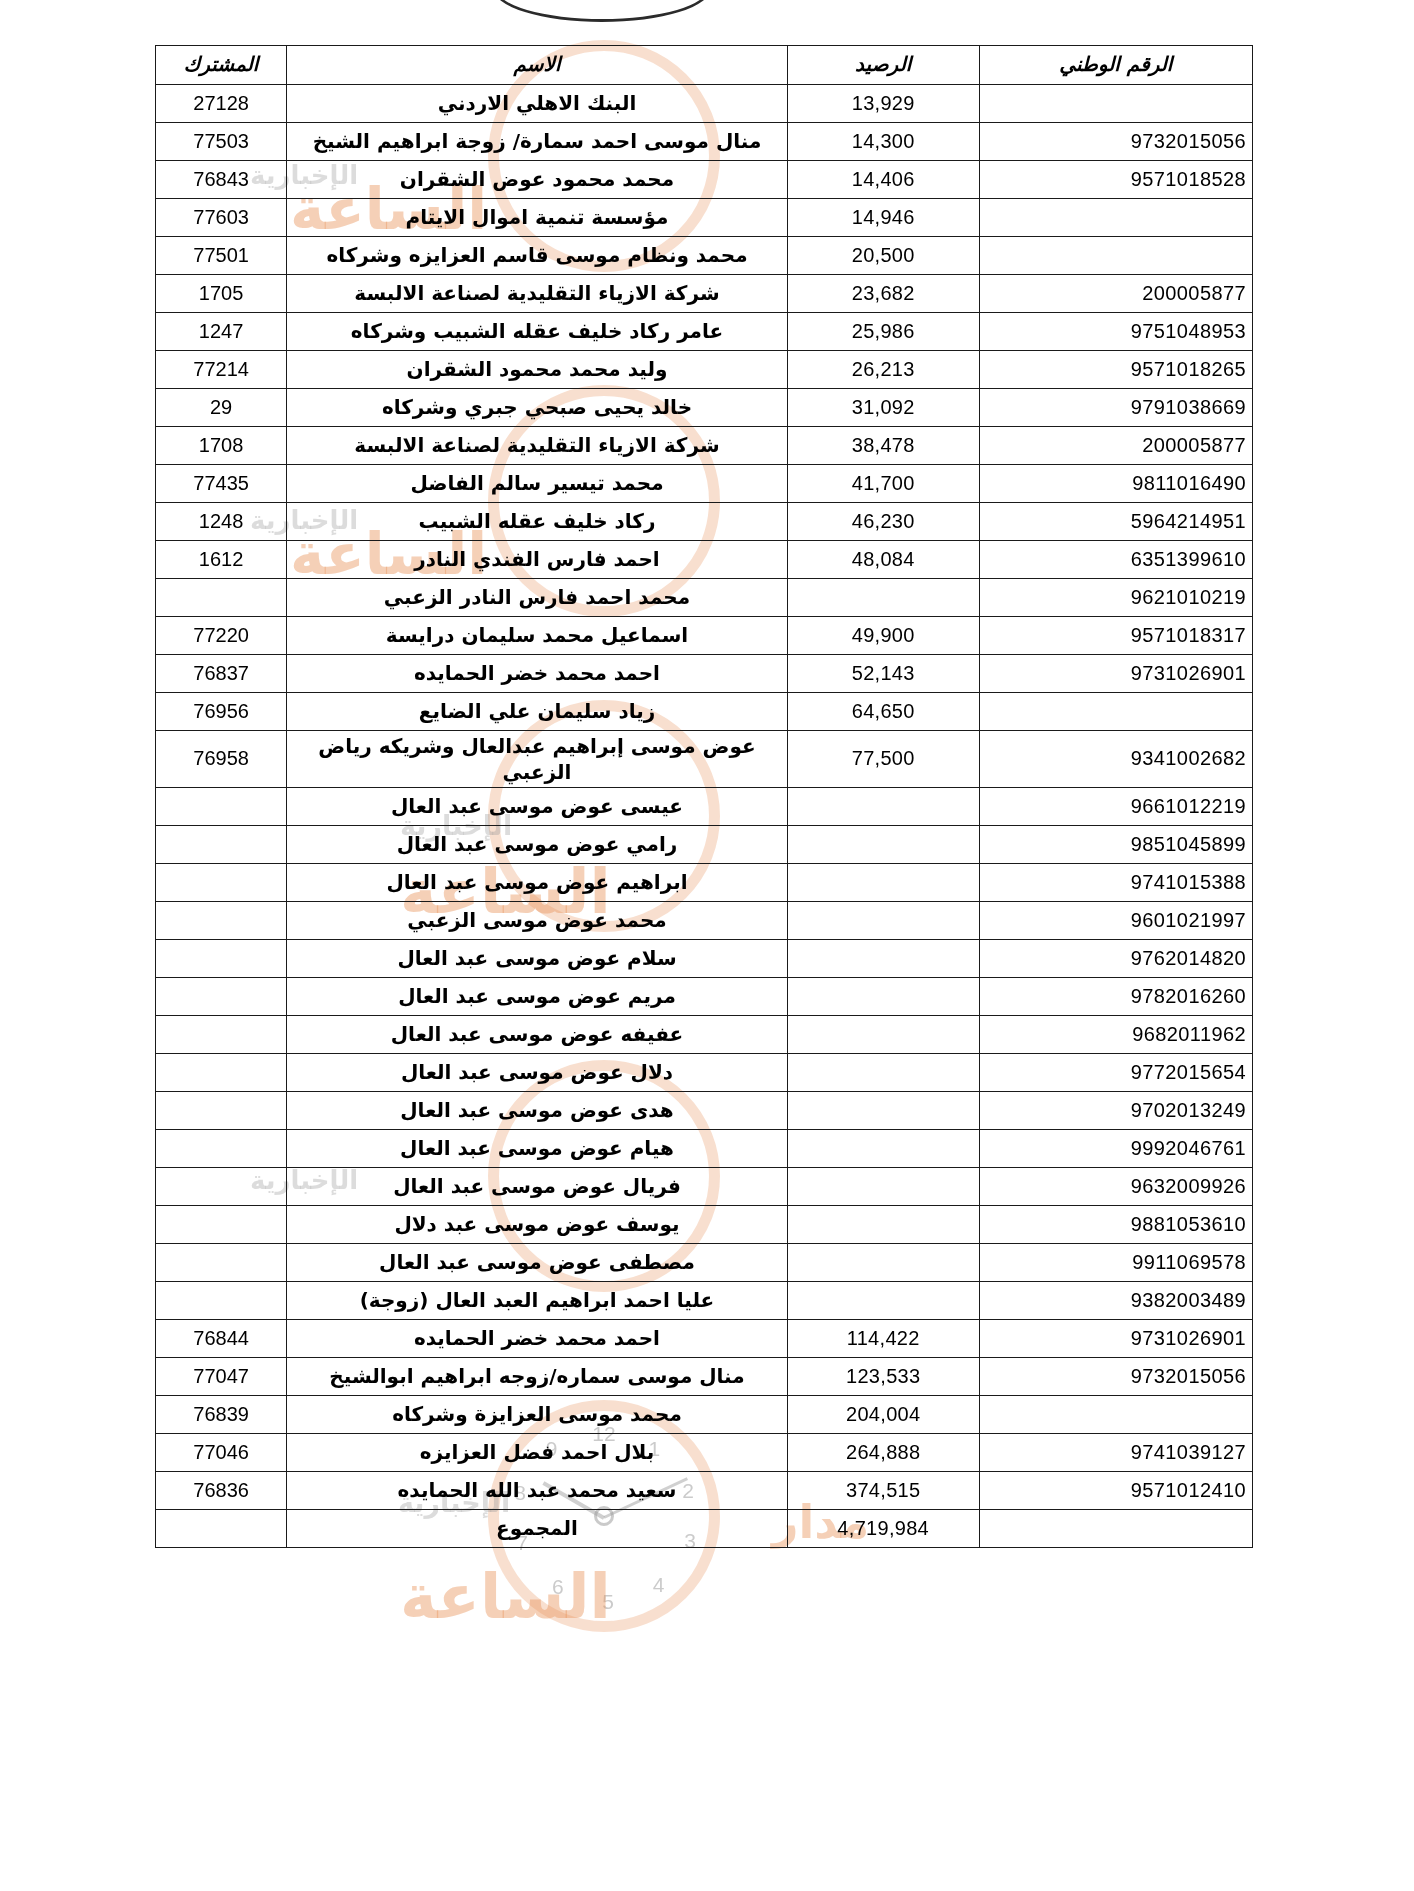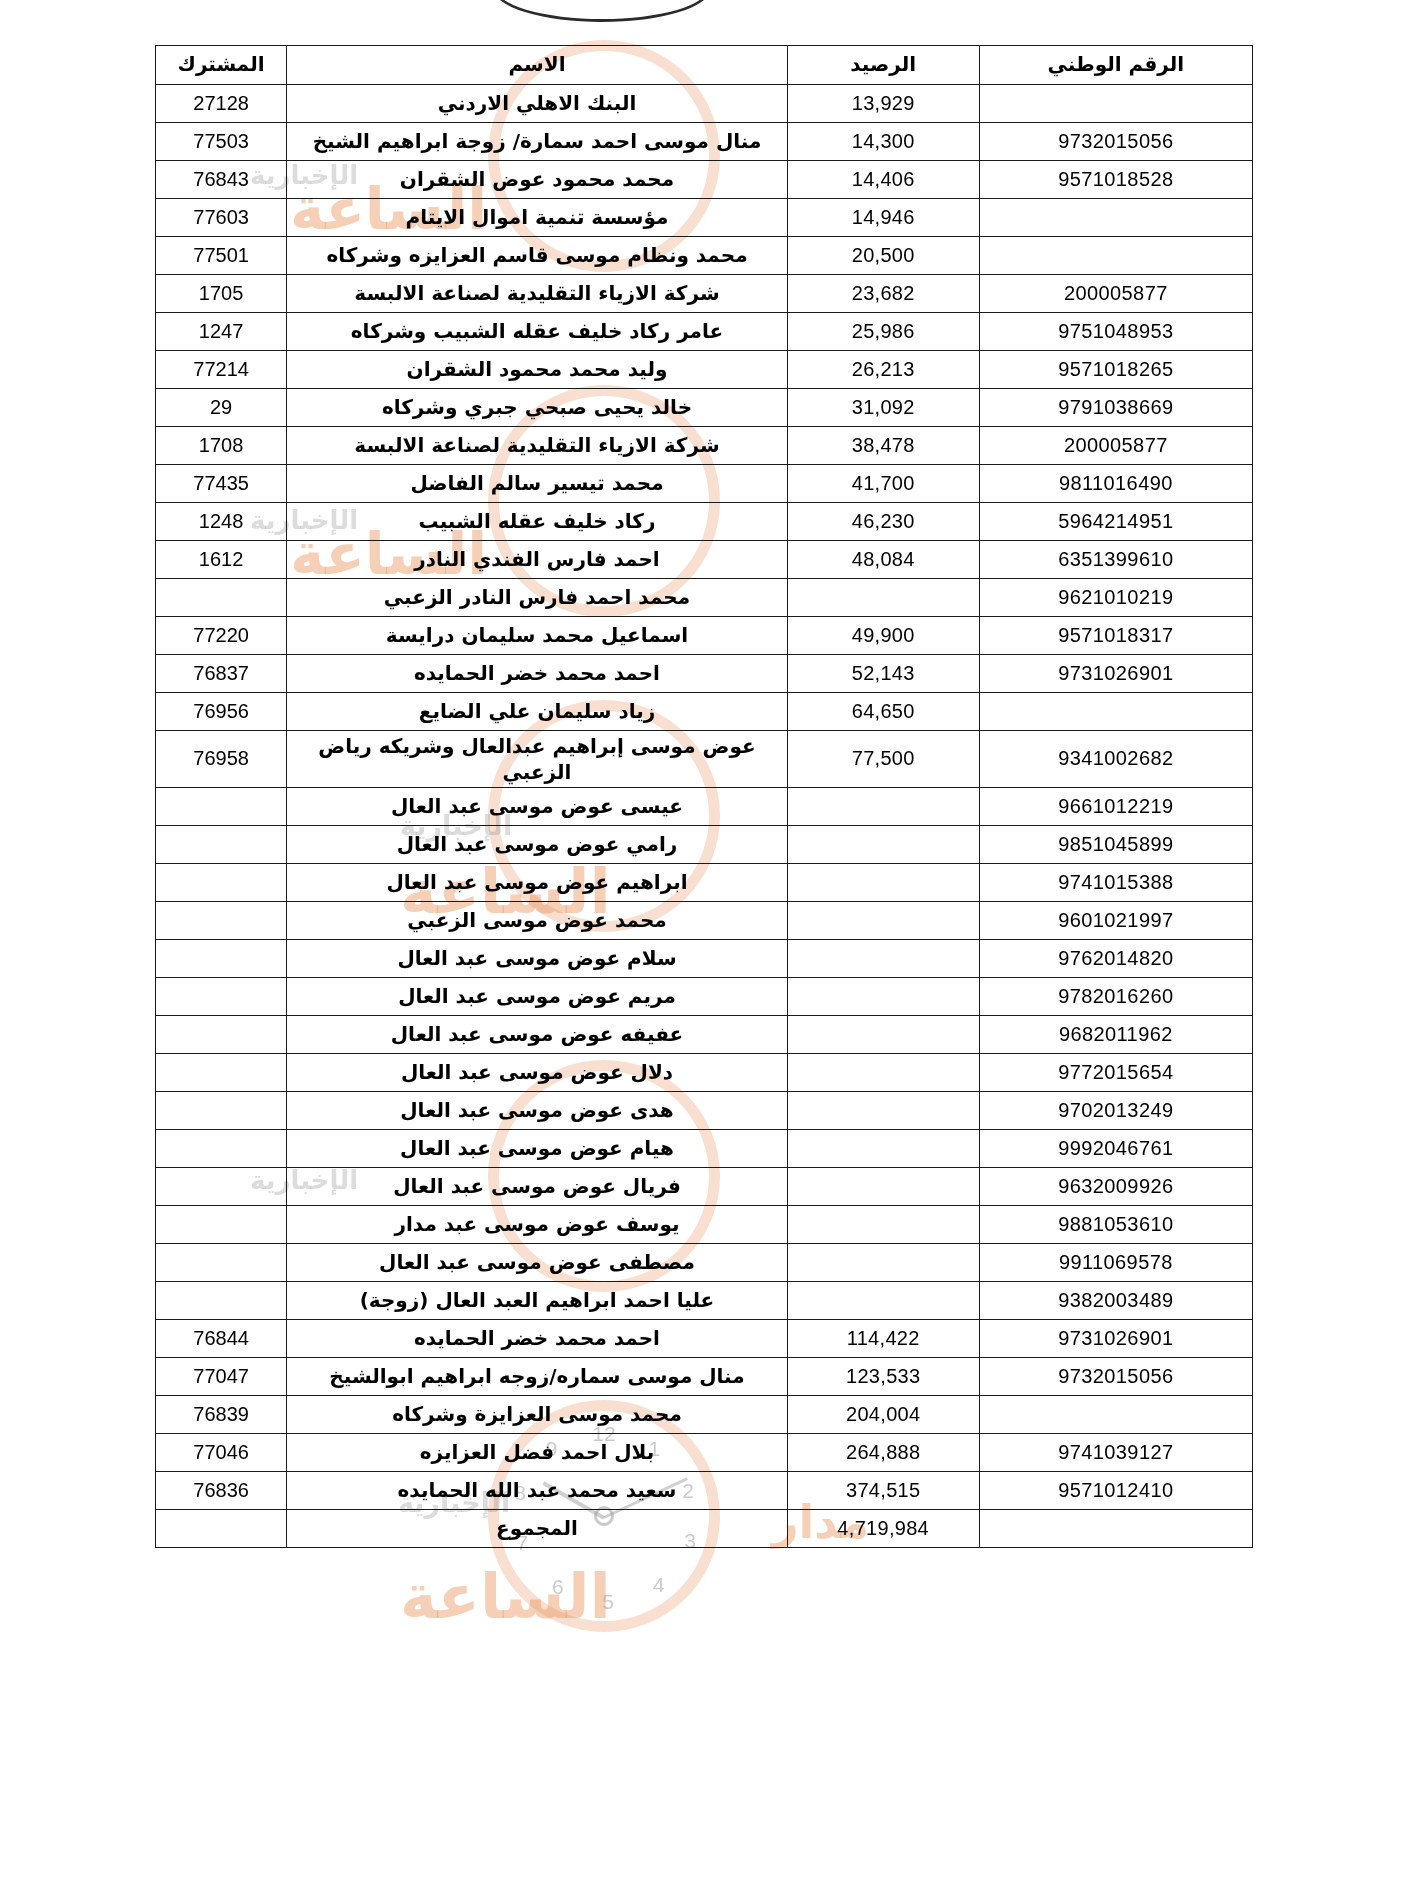--- a/index.html
+++ b/index.html
@@ -92,23 +92,23 @@
   col.c-nat { width: 225px; }
   col.c-bal { width: 158px; }
   col.c-name { width: 412px; }
   col.c-sub  { width: 108px; }
 
   thead th {
     font-weight: bold;
     text-align: center;
     font-size: 20.5px;
     height: 34px;
+    font-style: italic;
   }
   td.nat {
-    text-align: center;
     font-family: "Liberation Sans", sans-serif;
     font-size: 21.5px;
     letter-spacing: 0.4px;
     height: 33px;
   }
   td.bal {
     text-align: center;
     font-family: "Liberation Sans", sans-serif;
     font-size: 22px;
     letter-spacing: 0.3px;
@@ -353,21 +353,21 @@
         </tr>
         <tr>
           <td class="nat">9632009926</td>
           <td class="bal"></td>
           <td class="name">فريال عوض موسى عبد العال</td>
           <td class="sub"></td>
         </tr>
         <tr>
           <td class="nat">9881053610</td>
           <td class="bal"></td>
-          <td class="name">يوسف عوض موسى عبد مدار</td>
+          <td class="name">يوسف عوض موسى عبد دلال</td>
           <td class="sub"></td>
         </tr>
         <tr>
           <td class="nat">9911069578</td>
           <td class="bal"></td>
           <td class="name">مصطفى عوض موسى عبد العال</td>
           <td class="sub"></td>
         </tr>
         <tr>
           <td class="nat">9382003489</td>

